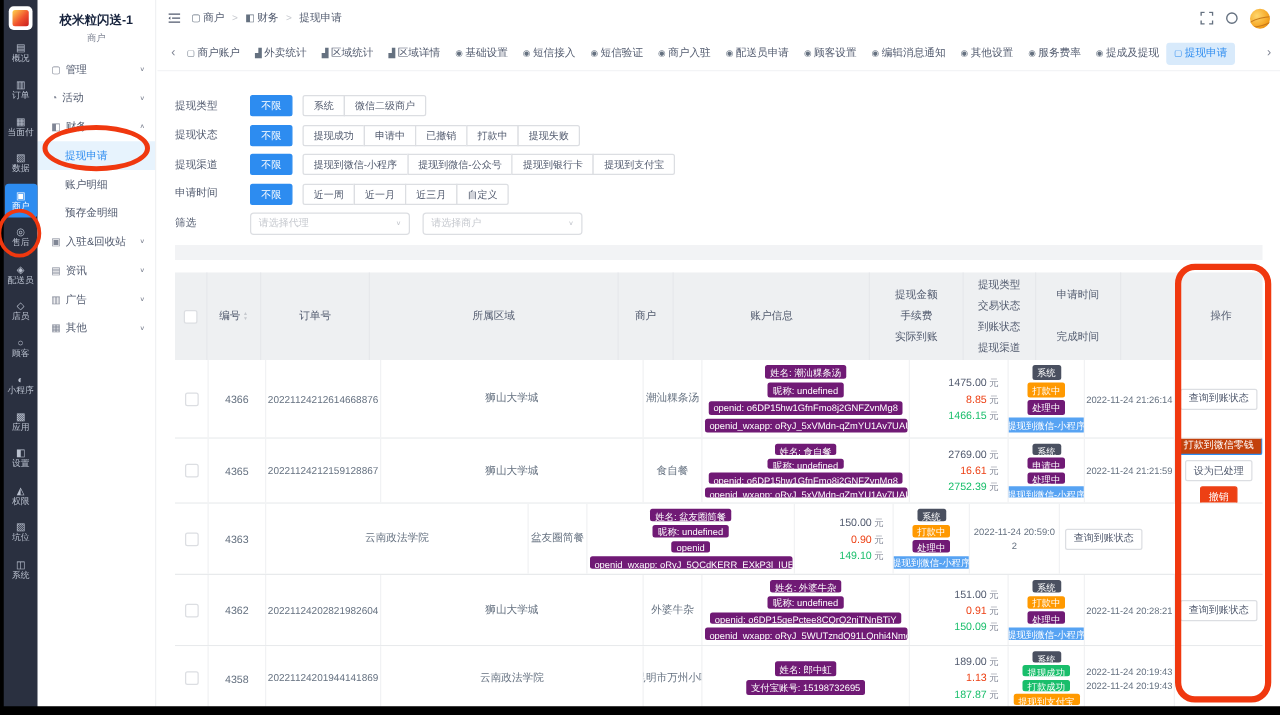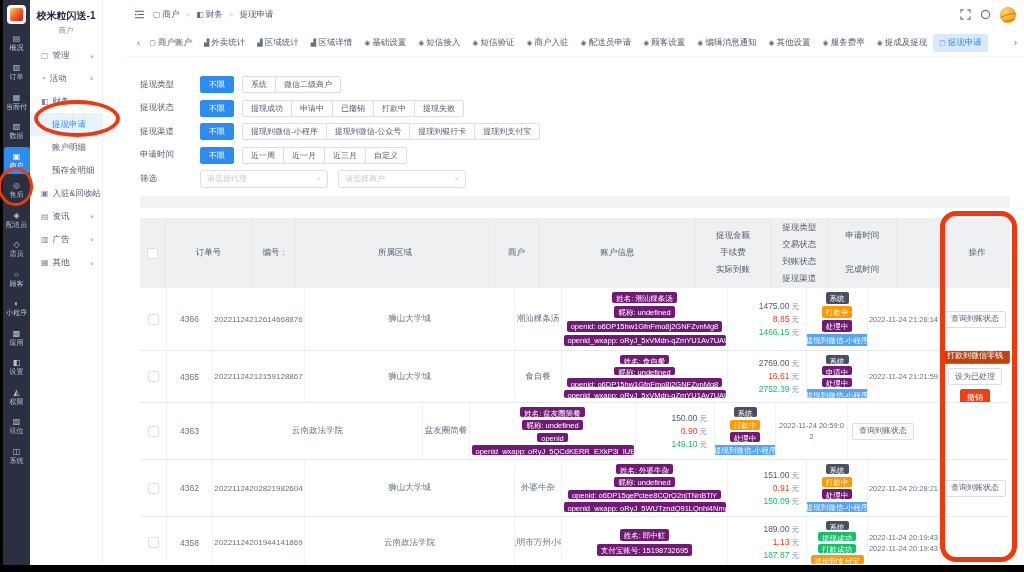--- a/index.html
+++ b/index.html
@@ -11,21 +11,21 @@
   #rail { position:absolute; left:0; top:0; width:30px; height:572px; background:#2a3040; border-left:3px solid #000; z-index:5; }
   #app-logo { margin:5px auto 4px; width:19px; height:19px; background:#fff; border-radius:4px; display:flex; align-items:center; justify-content:center; }
   #app-logo .logo-mark { width:13px; height:13px; border-radius:2px; background:linear-gradient(135deg,#ffd54d 0%,#f0512e 55%,#c81e1e 100%); }
   .rail-item { height:29.5px; display:flex; flex-direction:column; align-items:center; justify-content:center; color:#bac1cf; cursor:pointer; }
   .rail-item .ri-box { display:flex; flex-direction:column; align-items:center; justify-content:center; padding:2px 2px; border-radius:3px; }
   .rail-item.active .ri-box { background:#2d8cf0; color:#fff; width:26px; height:27px; }
   .ri-icon { font-size:8px; line-height:9px; }
   .ri-label { font-size:7px; line-height:9px; white-space:nowrap; }
 
   
-  #sidebar { position:absolute; left:30px; top:0; width:73px; height:572px; background:#fff; border-right:1px solid #f0f1f3; z-index:4; }
+  #sidebar { position:absolute; left:30px; top:0; width:95px; height:572px; background:#fff; border-right:1px solid #f0f1f3; z-index:4; }
   #sidebar-title { text-align:center; font-size:10px; font-weight:bold; color:#17233d; padding-top:9px; white-space:nowrap; }
   #sidebar-subtitle { text-align:center; font-size:7.5px; color:#808695; margin-top:3px; }
   #side-menu { margin-top:8px; }
   .side-item { height:23px; display:flex; align-items:center; font-size:8.5px; color:#515a6e; padding-left:11px; cursor:pointer; position:relative; }
   .side-item .si-icon { font-size:8px; margin-right:4px; color:#808695; }
   .side-item .si-chevron { position:absolute; right:8px; font-size:6px; color:#808695; transform:scaleY(.8); }
   .side-item.sub { padding-left:22px; }
   .side-item.active { background:#e7f3fd; color:#2d8cf0; }
 
   
@@ -418,32 +418,32 @@
             <span class="sel-chevron">∨</span>
           </div>
         </div>
       </div>
 
     <div id="toolbar-strip"></div>
     <div id="thead">
         <div class="hc c0">
           <div class="checkbox"></div>
         </div>
-        <div class="hc c2">
-          <div class="h-line">订单号</div>
-        </div>
         <div class="hc c1">
           <div class="h-sort-wrap">
             <span class="h-line">编号</span>
             <span class="sort-carets">
               <span>▲</span>
               <span>▼</span>
             </span>
           </div>
         </div>
+        <div class="hc c2">
+          <div class="h-line">订单号</div>
+        </div>
         <div class="hc c3">
           <div class="h-line">所属区域</div>
         </div>
         <div class="hc c4">
           <div class="h-line">商户</div>
         </div>
         <div class="hc c5">
           <div class="h-line">账户信息</div>
         </div>
         <div class="hc c6">

